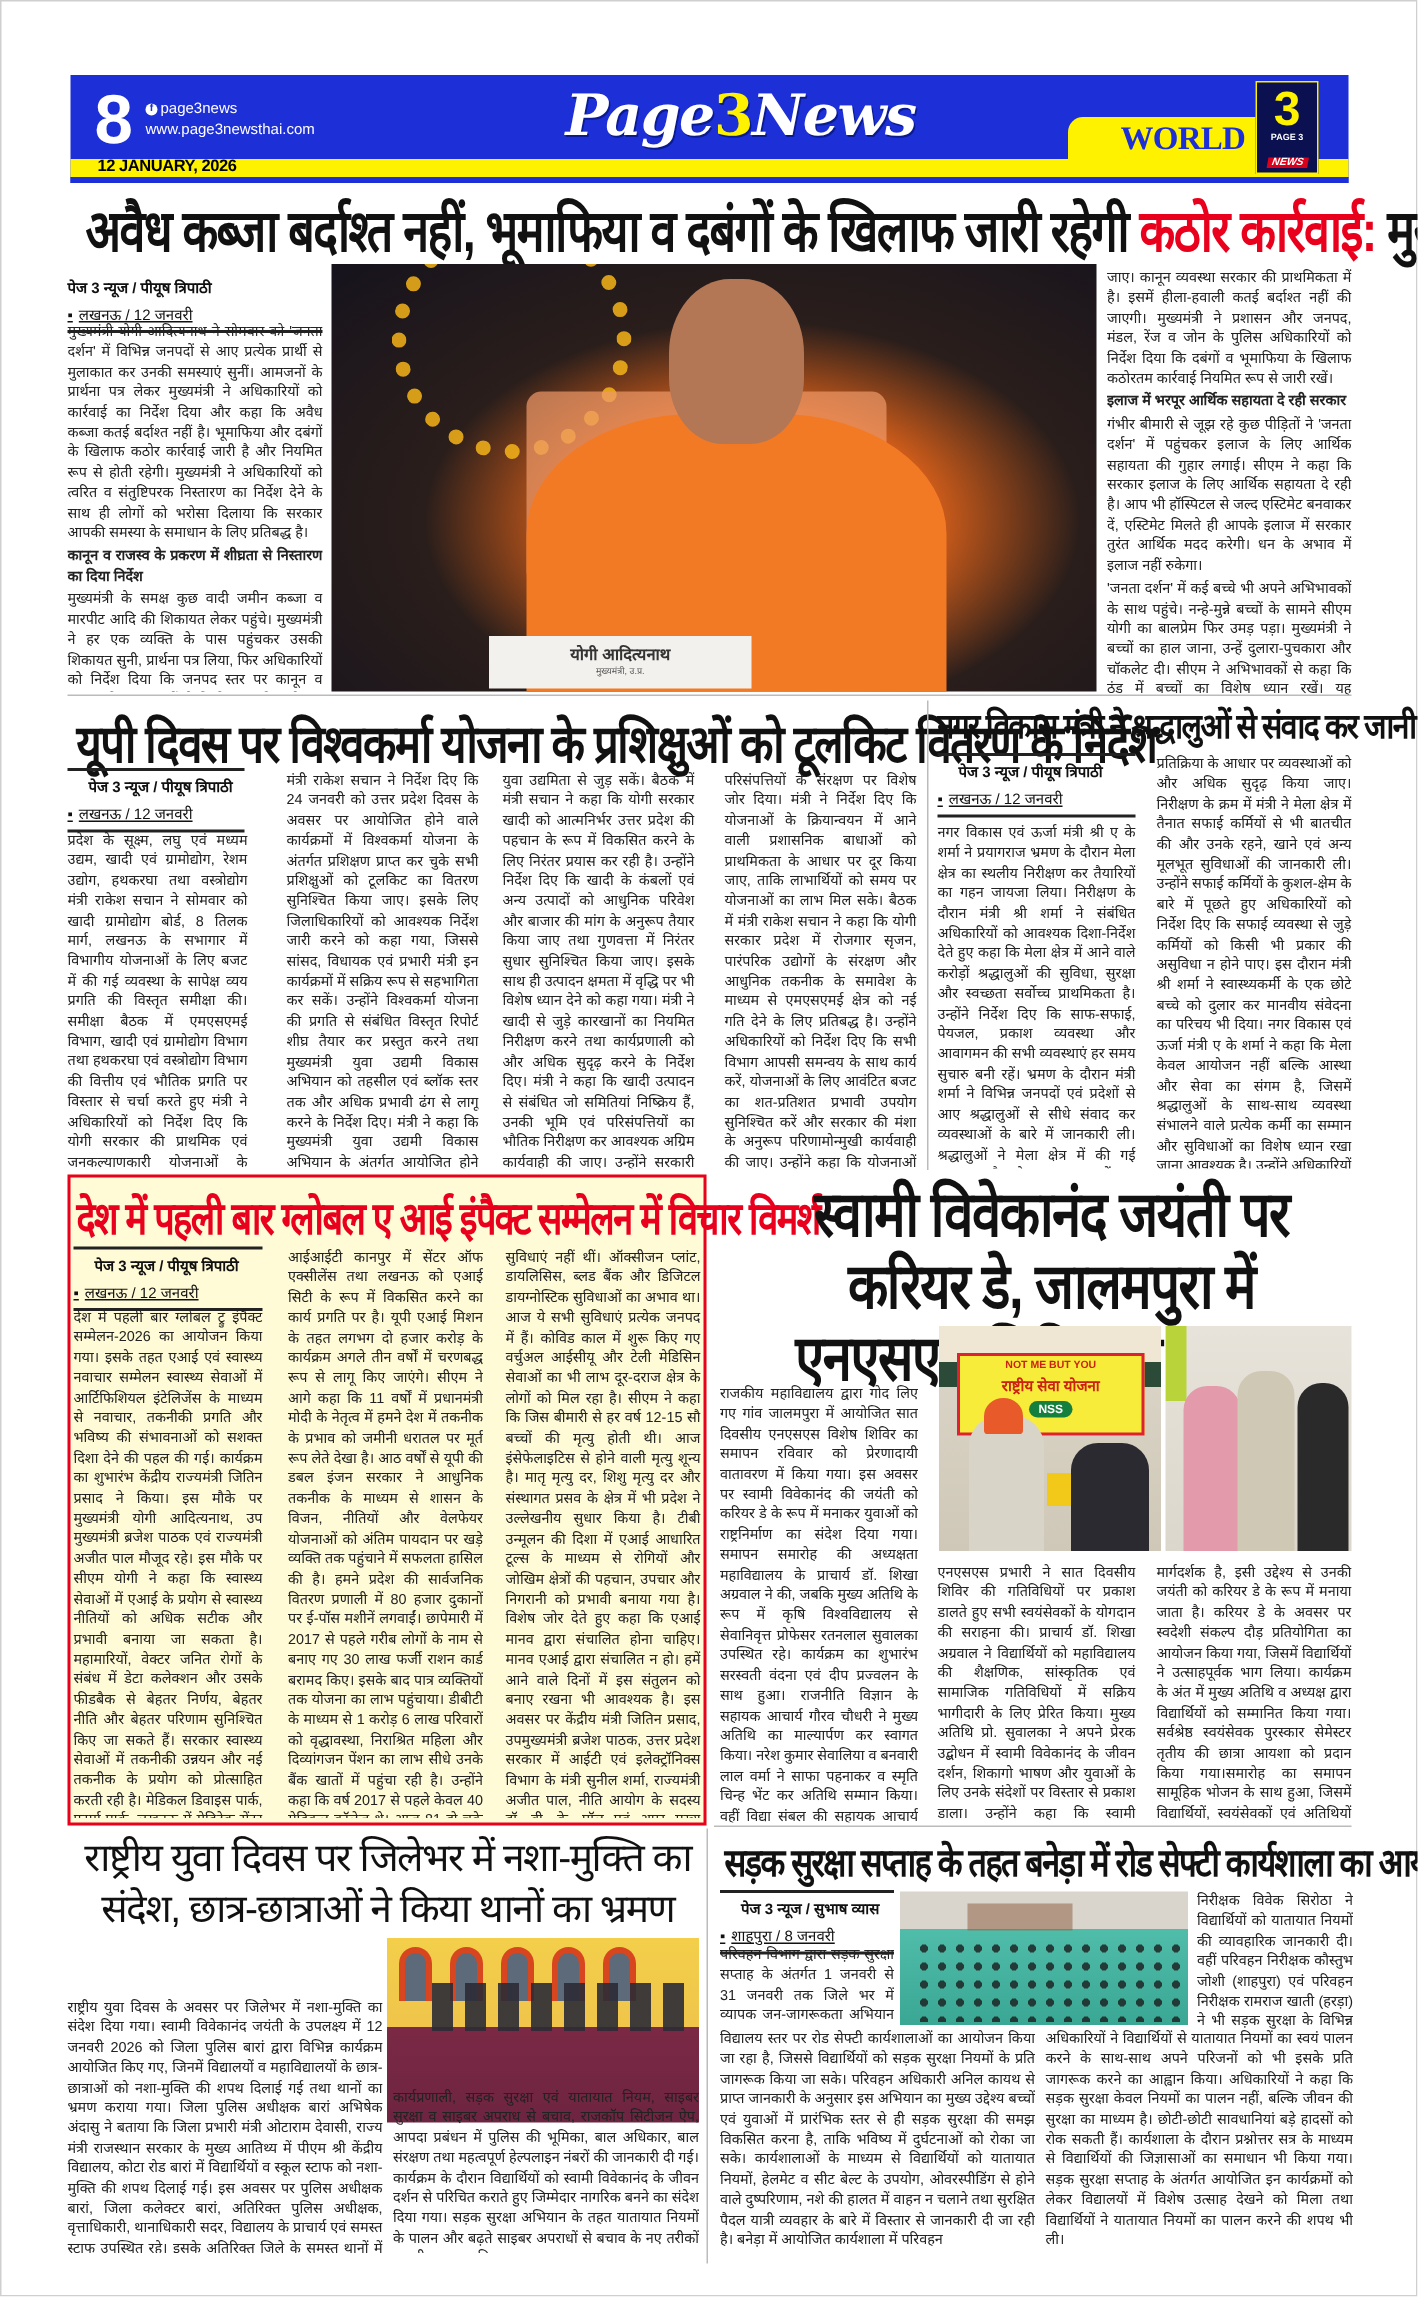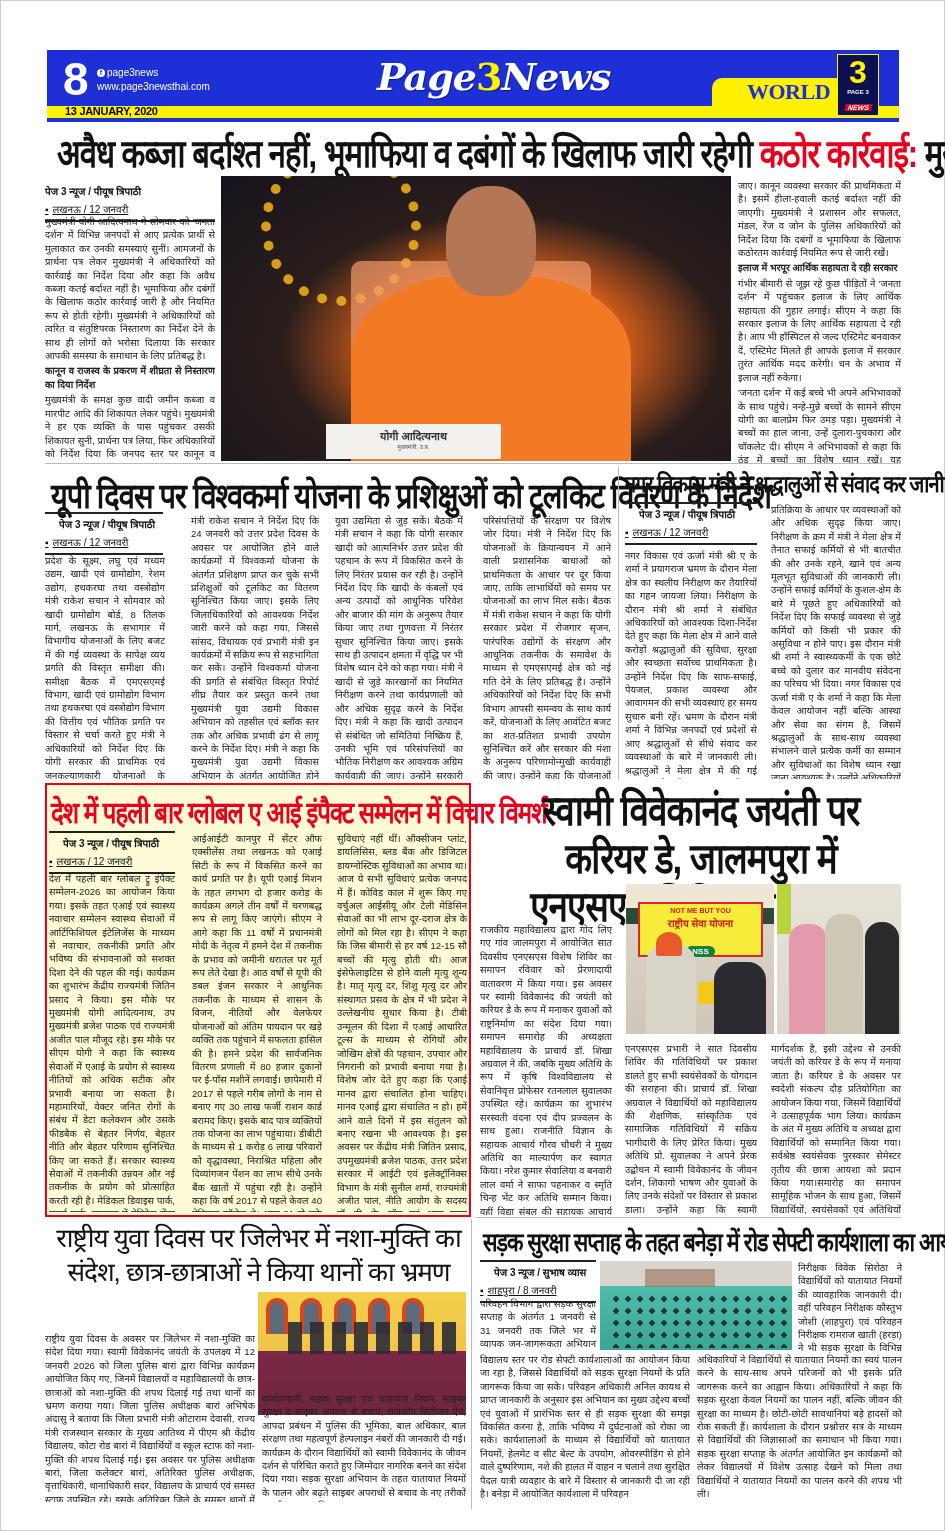--- a/index.html
+++ b/index.html
@@ -54,21 +54,21 @@
   .photo-yogi { left: 220px; top: 175px; width: 510px; height: 285px; background: radial-gradient(ellipse at 55% 60%, #f07a1e 0%, #e3641a 28%, #2a1e1b 55%, #16131d 100%); }
   .photo-yogi .garland { position: absolute; left: 40px; top: -30px; width: 160px; height: 160px; border: 10px dotted #f6b419; border-radius: 50%; opacity: 0.85; }
   .photo-yogi .head { position: absolute; left: 225px; top: 10px; width: 90px; height: 110px; background: #b47755; border-radius: 45% 45% 40% 40%; }
   .photo-yogi .robe { position: absolute; left: 130px; top: 100px; width: 280px; height: 200px; background: #f27a25; border-radius: 40% 40% 0 0; }
   .photo-yogi .chair { position: absolute; left: 130px; top: 85px; width: 240px; height: 130px; background: #f09a6a; border-radius: 10px; opacity: 0.7; }
   .photo-yogi .nameplate { position: absolute; left: 105px; top: 248px; width: 175px; height: 35px; background: #f3f1ee; color: #333; text-align: center; font: bold 11px "Liberation Sans", sans-serif; padding-top: 4px; }
   .photo-yogi .nameplate small { display: block; font-size: 6px; font-weight: normal; color: #555; }
 
   .photo-nss1 { left: 625px; top: 883px; width: 148px; height: 150px; background: linear-gradient(180deg, #efe6d3 0%, #efe6d3 16%, #2b4a38 16%, #2b4a38 27%, #d9d3c5 27%, #cfc8b8 100%); }
   .photo-nss1 .banner { position: absolute; left: 12px; top: 18px; width: 125px; height: 55px; background: #f8ec3a; border: 2px solid #d23; text-align: center; font: bold 7px "Liberation Sans", sans-serif; color: #c21; padding-top: 3px; }
-  .photo-nss1 .banner .nss { display: inline-block; margin-top: 16px; background: #15803d; color: #fff; border-radius: 8px; padding: 1px 6px; font-size: 8px; }
+  .photo-nss1 .banner .nss { display: inline-block; margin-top: 4px; background: #15803d; color: #fff; border-radius: 8px; padding: 1px 6px; font-size: 8px; }
   .photo-nss1 .p1 { position: absolute; left: 20px; top: 60px; width: 50px; height: 95px; background: #d9d4c8; border-radius: 20px 20px 0 0; }
   .photo-nss1 .p1h { position: absolute; left: 30px; top: 48px; width: 26px; height: 24px; background: #e85a2a; border-radius: 50% 50% 10% 10%; }
   .photo-nss1 .p2 { position: absolute; left: 88px; top: 78px; width: 52px; height: 80px; background: #2a2a30; border-radius: 18px 18px 0 0; }
   .photo-nss1 .book { position: absolute; left: 72px; top: 98px; width: 16px; height: 22px; background: #f2c819; }
 
   .photo-nss2 { left: 776px; top: 883px; width: 124px; height: 150px; background: linear-gradient(180deg, #e7e3da 0%, #dcd7cc 100%); }
   .photo-nss2 .p1 { position: absolute; left: 12px; top: 40px; width: 38px; height: 110px; background: #e39aaa; border-radius: 16px 16px 0 0; }
   .photo-nss2 .p2 { position: absolute; left: 48px; top: 30px; width: 38px; height: 120px; background: #cfc8b5; border-radius: 16px 16px 0 0; }
   .photo-nss2 .p3 { position: absolute; left: 88px; top: 38px; width: 34px; height: 112px; background: #2a2a2a; border-radius: 16px 16px 0 0; }
   .photo-nss2 .banner { position: absolute; left: 0; top: 0; width: 14px; height: 50px; background: #b9d43b; }
@@ -96,21 +96,21 @@
     <div class="mh-page-num">8</div>
     <div class="mh-social">
       <span class="mh-fb">f</span>
       <span>page3news</span>
     </div>
     <div class="mh-url">www.page3newsthai.com</div>
     <div class="mh-logo"><span>Page</span><span class="three">3</span><span>News</span></div>
     <div class="mh-world-tab"></div>
     <div class="mh-world">WORLD</div>
     <div class="mh-date-strip"></div>
-    <div class="mh-date">13 JANUARY, 2020</div>
+    <div class="mh-date">12 JANUARY, 2026</div>
     <div class="mh-bottom-line"></div>
     <div class="mh-badge">
       <span class="b3">3</span>
       <span class="bp">PAGE 3</span>
       <span class="bn">NEWS</span>
     </div>
   </div>
 
   <div class="hl hl-main"><span>अवैध कब्जा बर्दाश्त नहीं, भूमाफिया व दबंगों के खिलाफ जारी रहेगी </span><span class="red">कठोर कार्रवाई:</span><span> मुख्यमंत्री योगी</span></div>
 
@@ -127,21 +127,21 @@
 
   <div class="photo photo-yogi">
     <div class="garland"></div>
     <div class="chair"></div>
     <div class="robe"></div>
     <div class="head"></div>
     <div class="nameplate"><span>योगी आदित्यनाथ</span><small>मुख्यमंत्री, उ.प्र.</small></div>
   </div>
 
   <div class="col" style="left:737px;top:178px;width:163px;height:285px;">
-    <p>जाए। कानून व्यवस्था सरकार की प्राथमिकता में है। इसमें हीला-हवाली कतई बर्दाश्त नहीं की जाएगी। मुख्यमंत्री ने प्रशासन और सफलत, मंडल, रेंज व जोन के पुलिस अधिकारियों को निर्देश दिया कि दबंगों व भूमाफिया के खिलाफ कठोरतम कार्रवाई नियमित रूप से जारी रखें।</p>
+    <p>जाए। कानून व्यवस्था सरकार की प्राथमिकता में है। इसमें हीला-हवाली कतई बर्दाश्त नहीं की जाएगी। मुख्यमंत्री ने प्रशासन और जनपद, मंडल, रेंज व जोन के पुलिस अधिकारियों को निर्देश दिया कि दबंगों व भूमाफिया के खिलाफ कठोरतम कार्रवाई नियमित रूप से जारी रखें।</p>
     <p class="sub">इलाज में भरपूर आर्थिक सहायता दे रही सरकार</p>
     <p>गंभीर बीमारी से जूझ रहे कुछ पीड़ितों ने 'जनता दर्शन' में पहुंचकर इलाज के लिए आर्थिक सहायता की गुहार लगाई। सीएम ने कहा कि सरकार इलाज के लिए आर्थिक सहायता दे रही है। आप भी हॉस्पिटल से जल्द एस्टिमेट बनवाकर दें, एस्टिमेट मिलते ही आपके इलाज में सरकार तुरंत आर्थिक मदद करेगी। धन के अभाव में इलाज नहीं रुकेगा।</p>
     <p>'जनता दर्शन' में कई बच्चे भी अपने अभिभावकों के साथ पहुंचे। नन्हे-मुन्ने बच्चों के सामने सीएम योगी का बालप्रेम फिर उमड़ पड़ा। मुख्यमंत्री ने बच्चों का हाल जाना, उन्हें दुलारा-पुचकारा और चॉकलेट दी। सीएम ने अभिभावकों से कहा कि ठंड में बच्चों का विशेष ध्यान रखें। यह अपनत्वपूर्ण भाव सुनकर अभिभावकों ने मुख्यमंत्री के प्रति आभार जताया।</p>
   </div>
 
   <div class="divider-h" style="left:44px;top:462px;width:856px;"></div>
 
   <div class="hl hl-2">यूपी दिवस पर विश्वकर्मा योजना के प्रशिक्षुओं को टूलकिट वितरण के निर्देश</div>
   <div class="byline" style="left:44px;top:511px;width:118px;">
     <div class="topline"></div>

